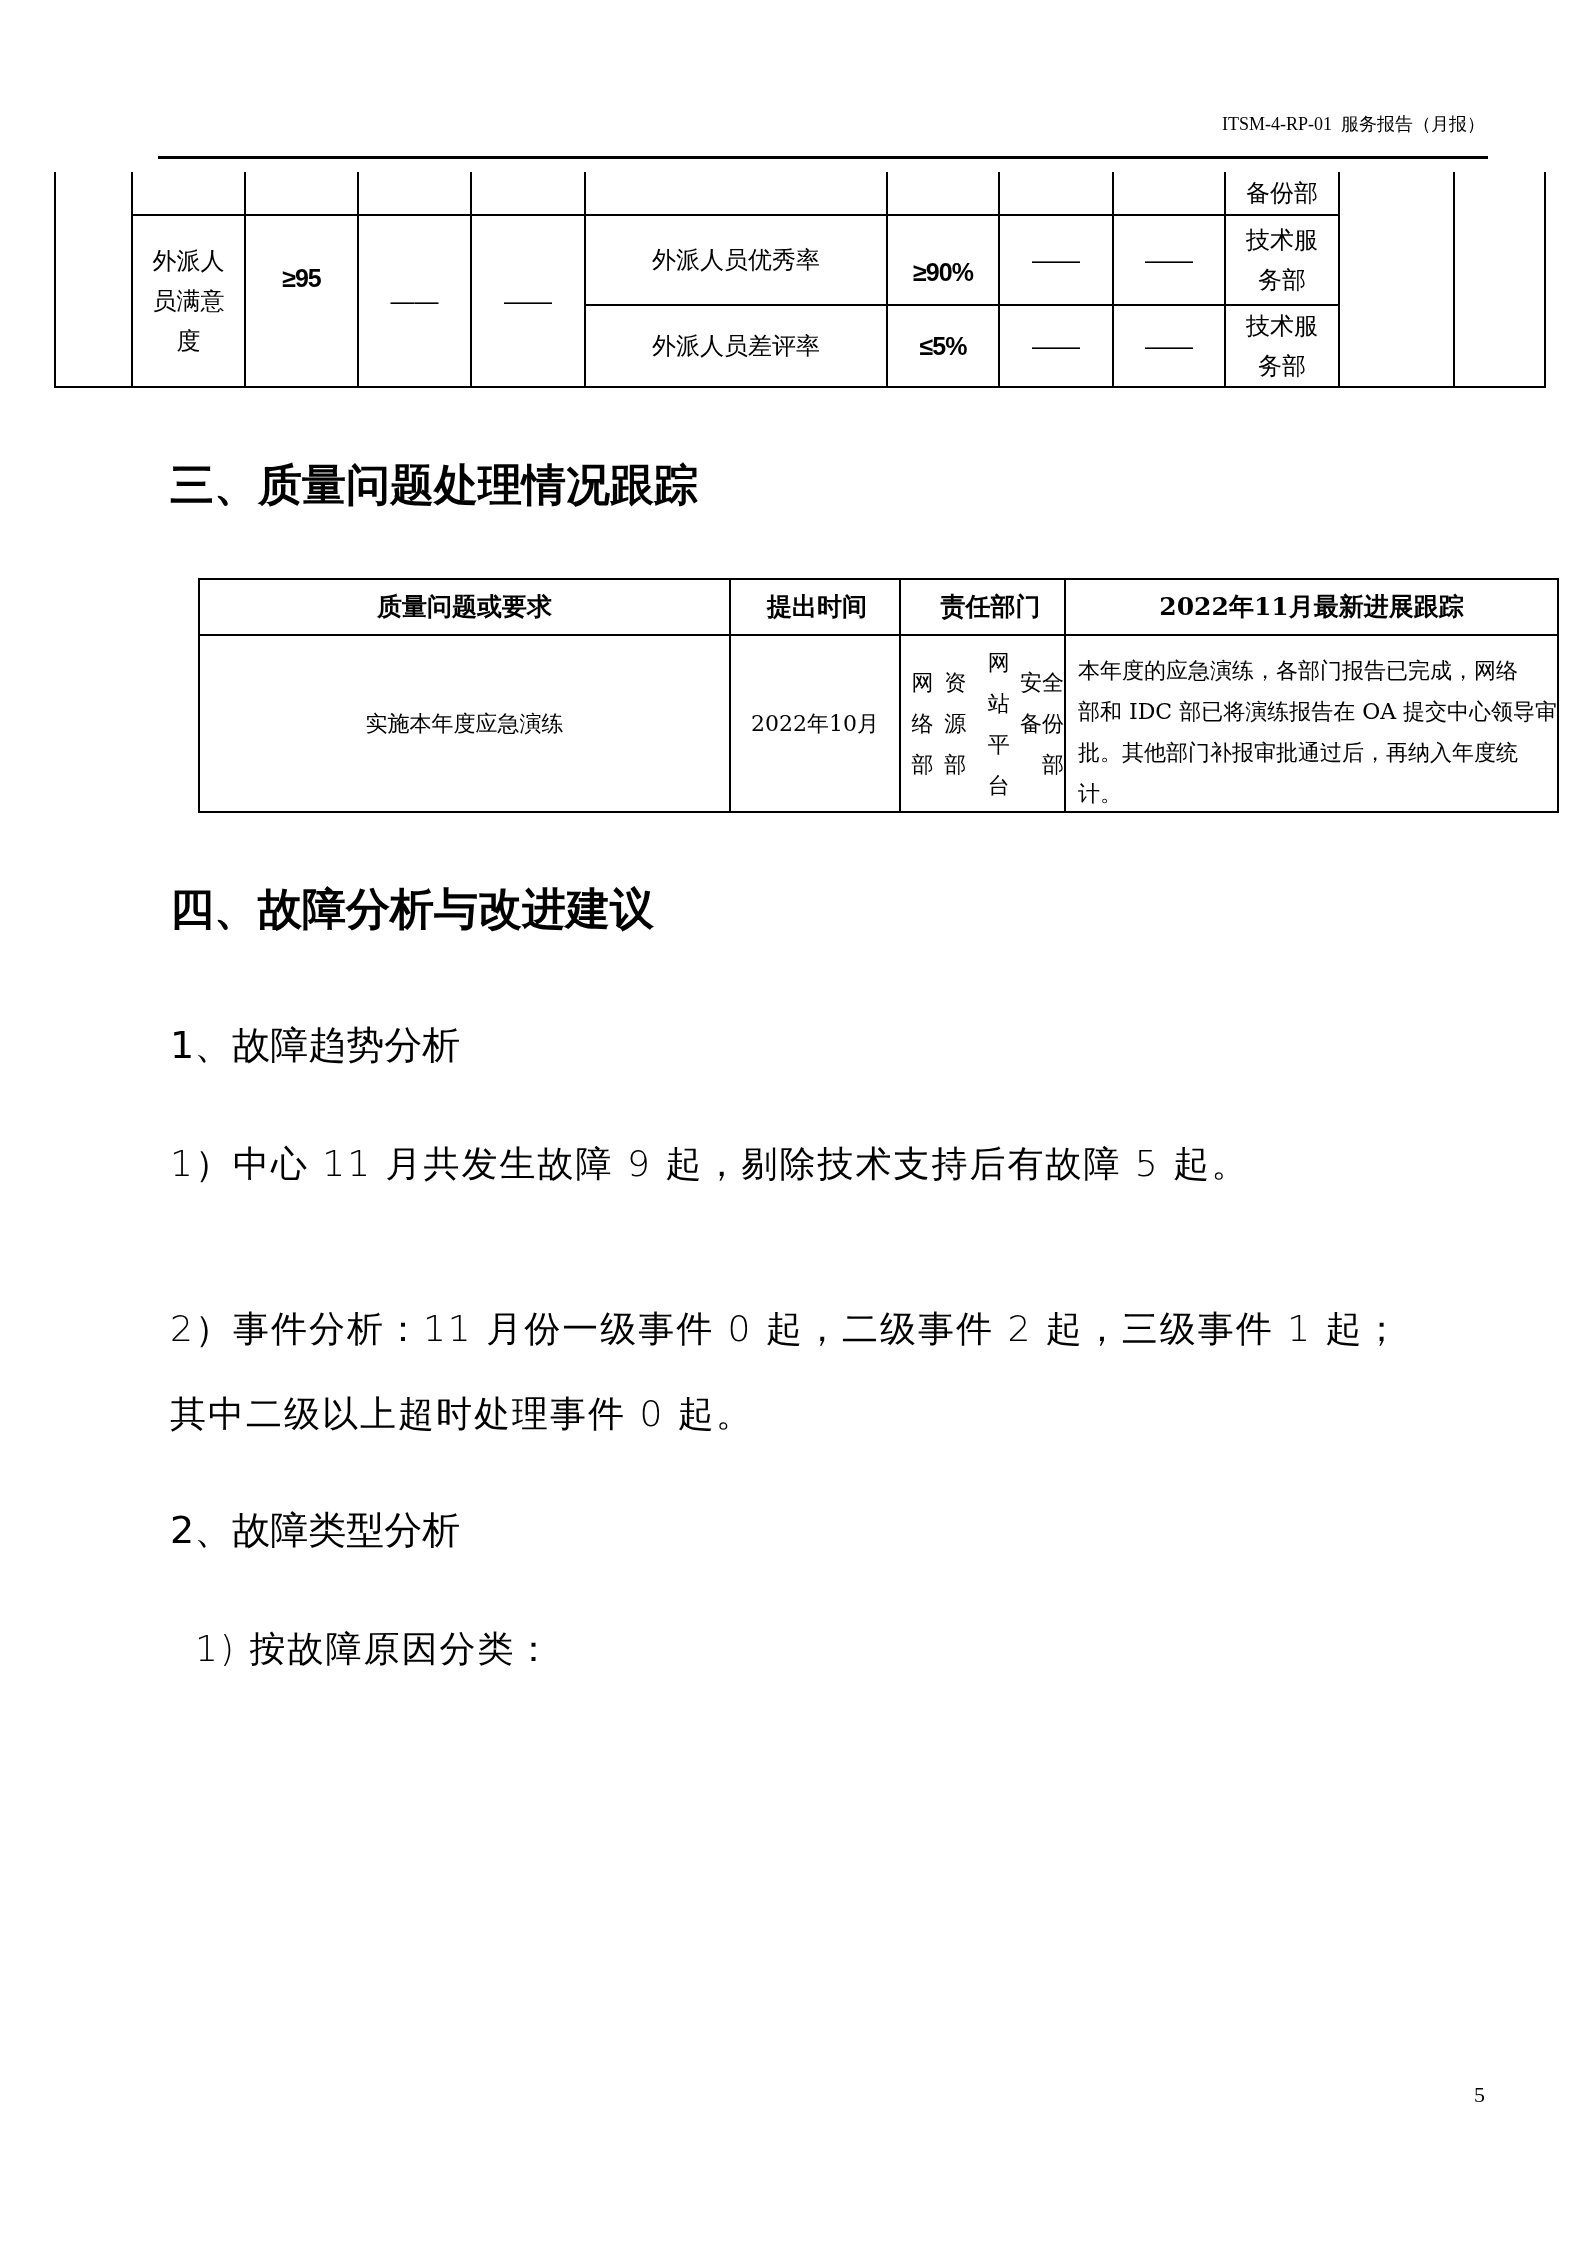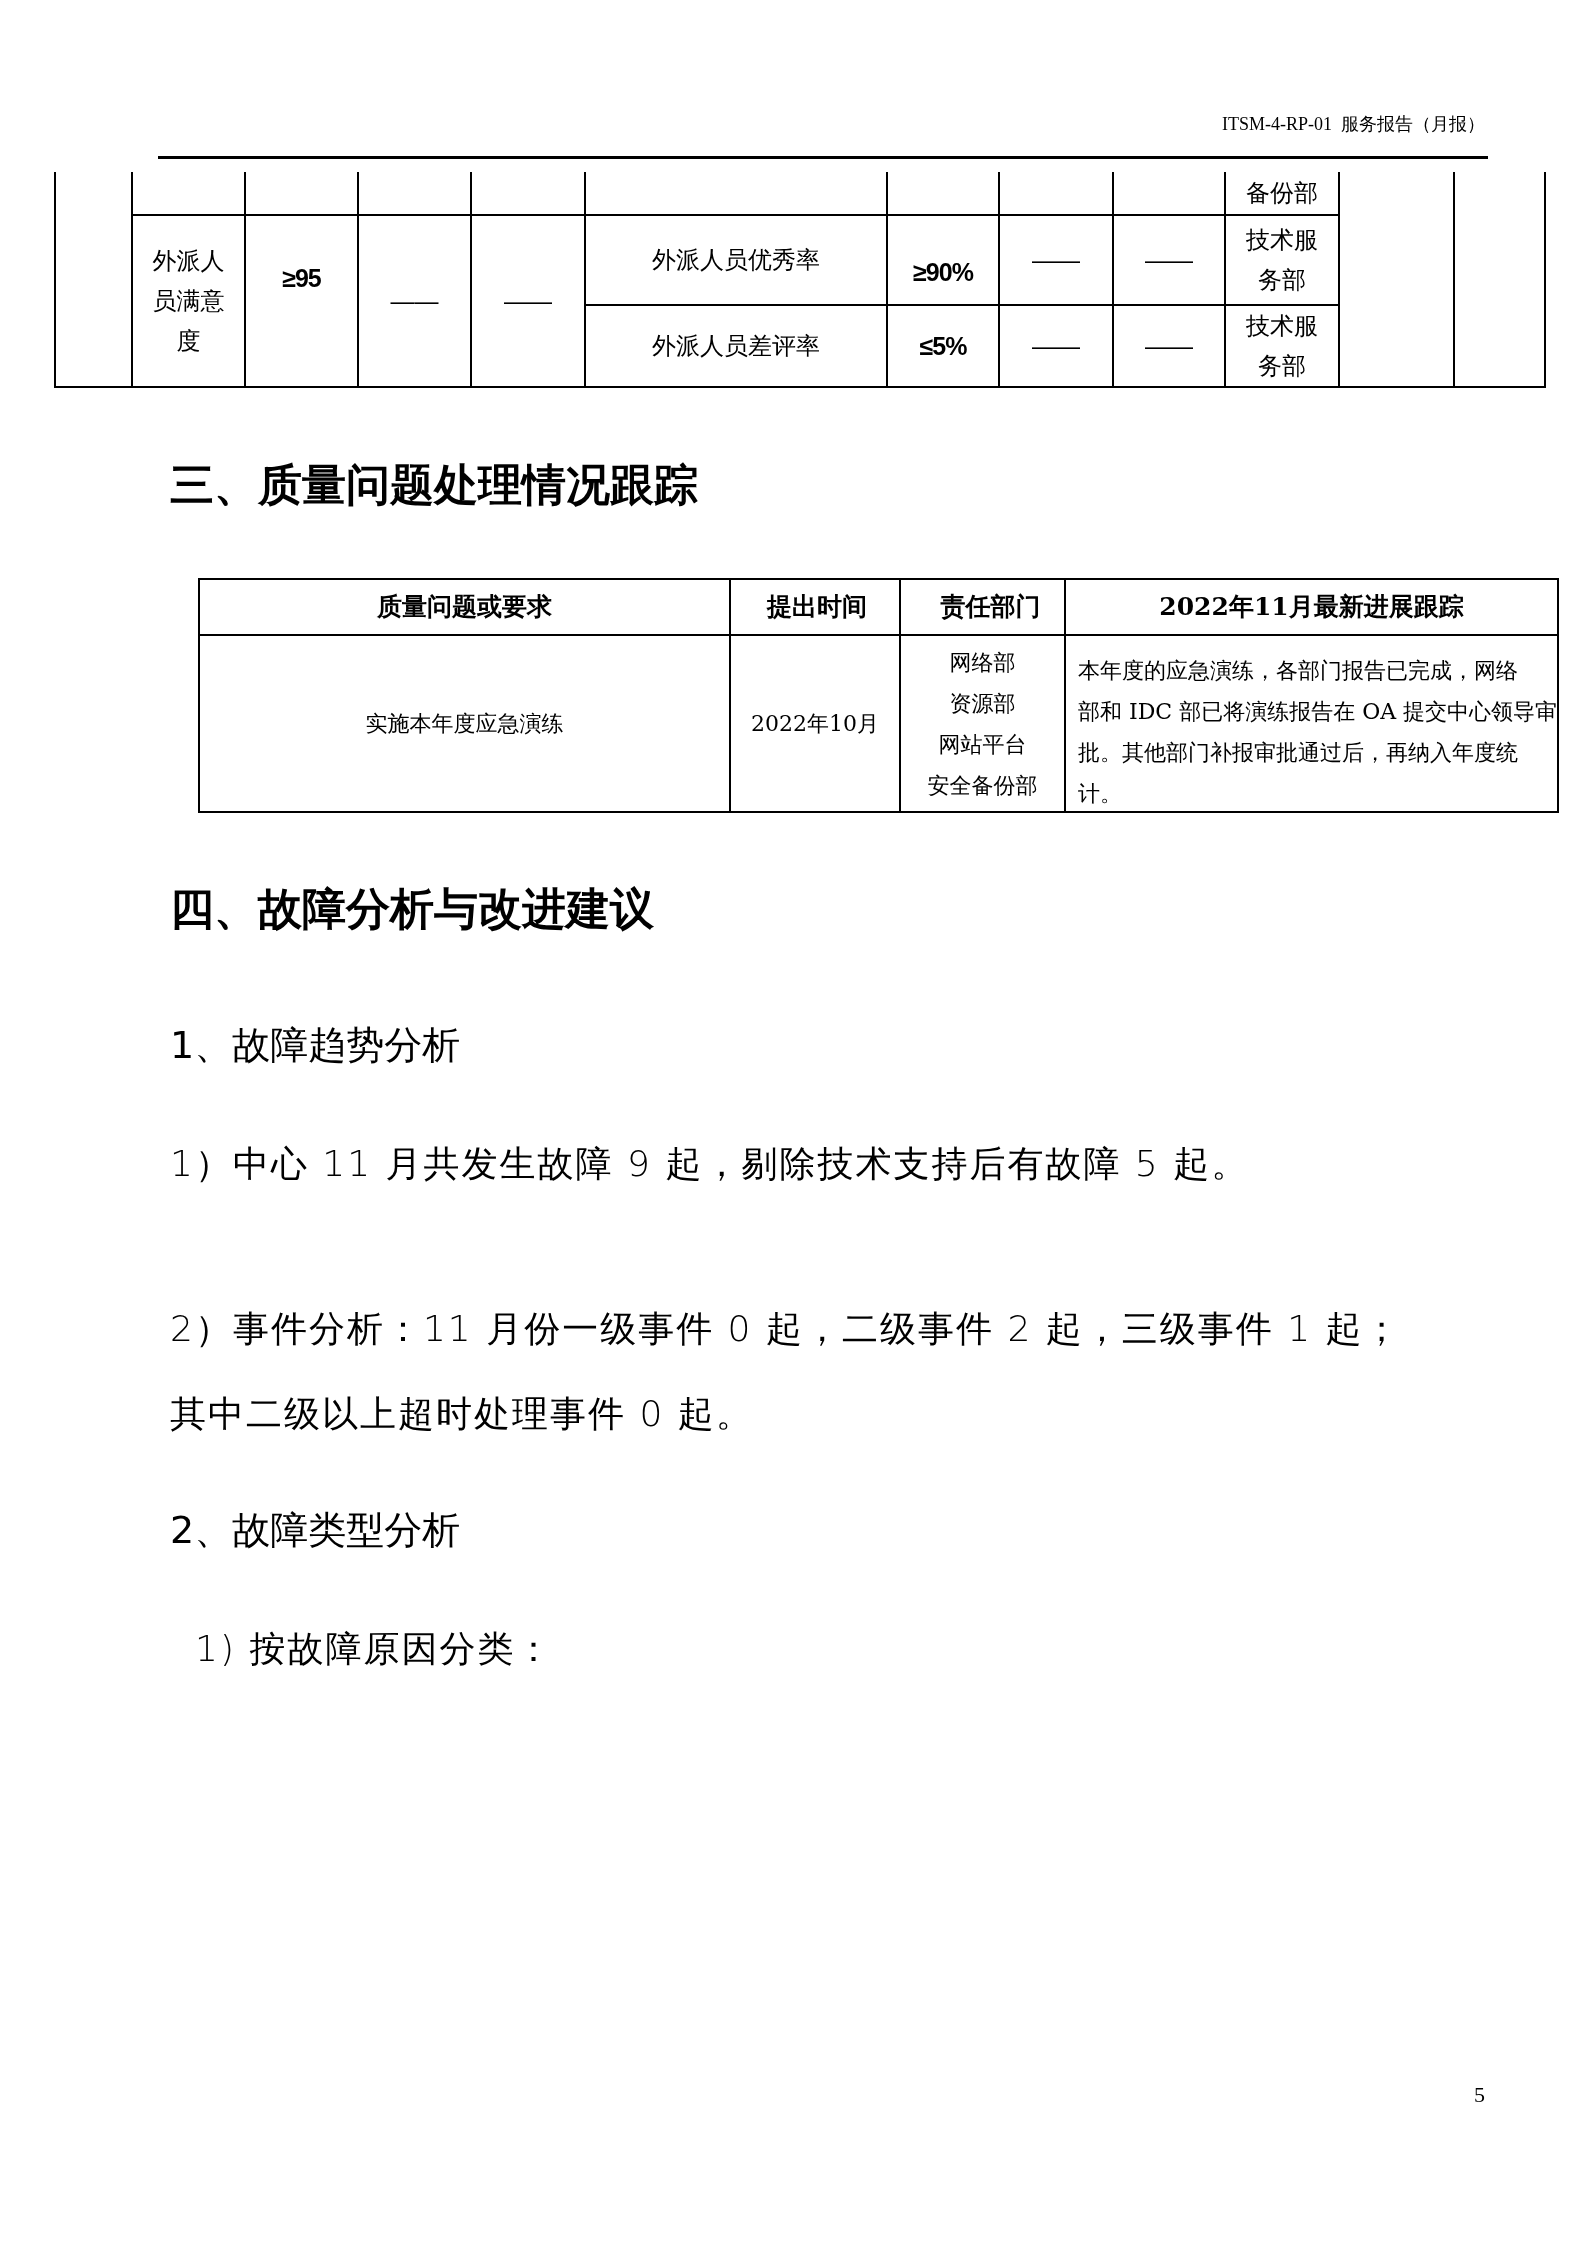--- a/index.html
+++ b/index.html
@@ -97,21 +97,21 @@
   <div class="vl" style="left:864px"></div>
   <div class="hl" style="left:0;width:100%;top:54px"></div>
 
   <div class="cell qhead" style="left:0;width:529px;top:0;height:54px">质量问题或要求</div>
   <div class="cell qhead" style="left:531px;width:172px;top:0;height:54px">提出时间</div>
   <div class="cell qhead" style="left:701px;width:179px;top:0;height:54px">责任部门</div>
   <div class="cell qhead" style="left:866px;width:491px;top:0;height:54px">2022年11月最新进展跟踪</div>
 
   <div class="cell qcell" style="left:0;width:529px;top:56px;height:175px">实施本年度应急演练</div>
   <div class="cell qcell" style="left:531px;width:168px;top:56px;height:175px">2022年10月</div>
-  <div class="cell qcell" style="left:701px;width:163px;top:56px;height:175px;flex-direction:column">
+  <div class="cell qcell" style="left:701px;width:163px;top:56px;height:175px;flex-direction:row">
     <span>网络部</span>
     <span>资源部</span>
     <span>网站平台</span>
     <span>安全备份部</span>
   </div>
   <div class="qprog" style="left:866px;width:488px;top:70px">
     <div>本年度的应急演练，各部门报告已完成，网络</div>
     <div>部和 IDC 部已将演练报告在 OA 提交中心领导审</div>
     <div>批。其他部门补报审批通过后，再纳入年度统</div>
     <div>计。</div>

